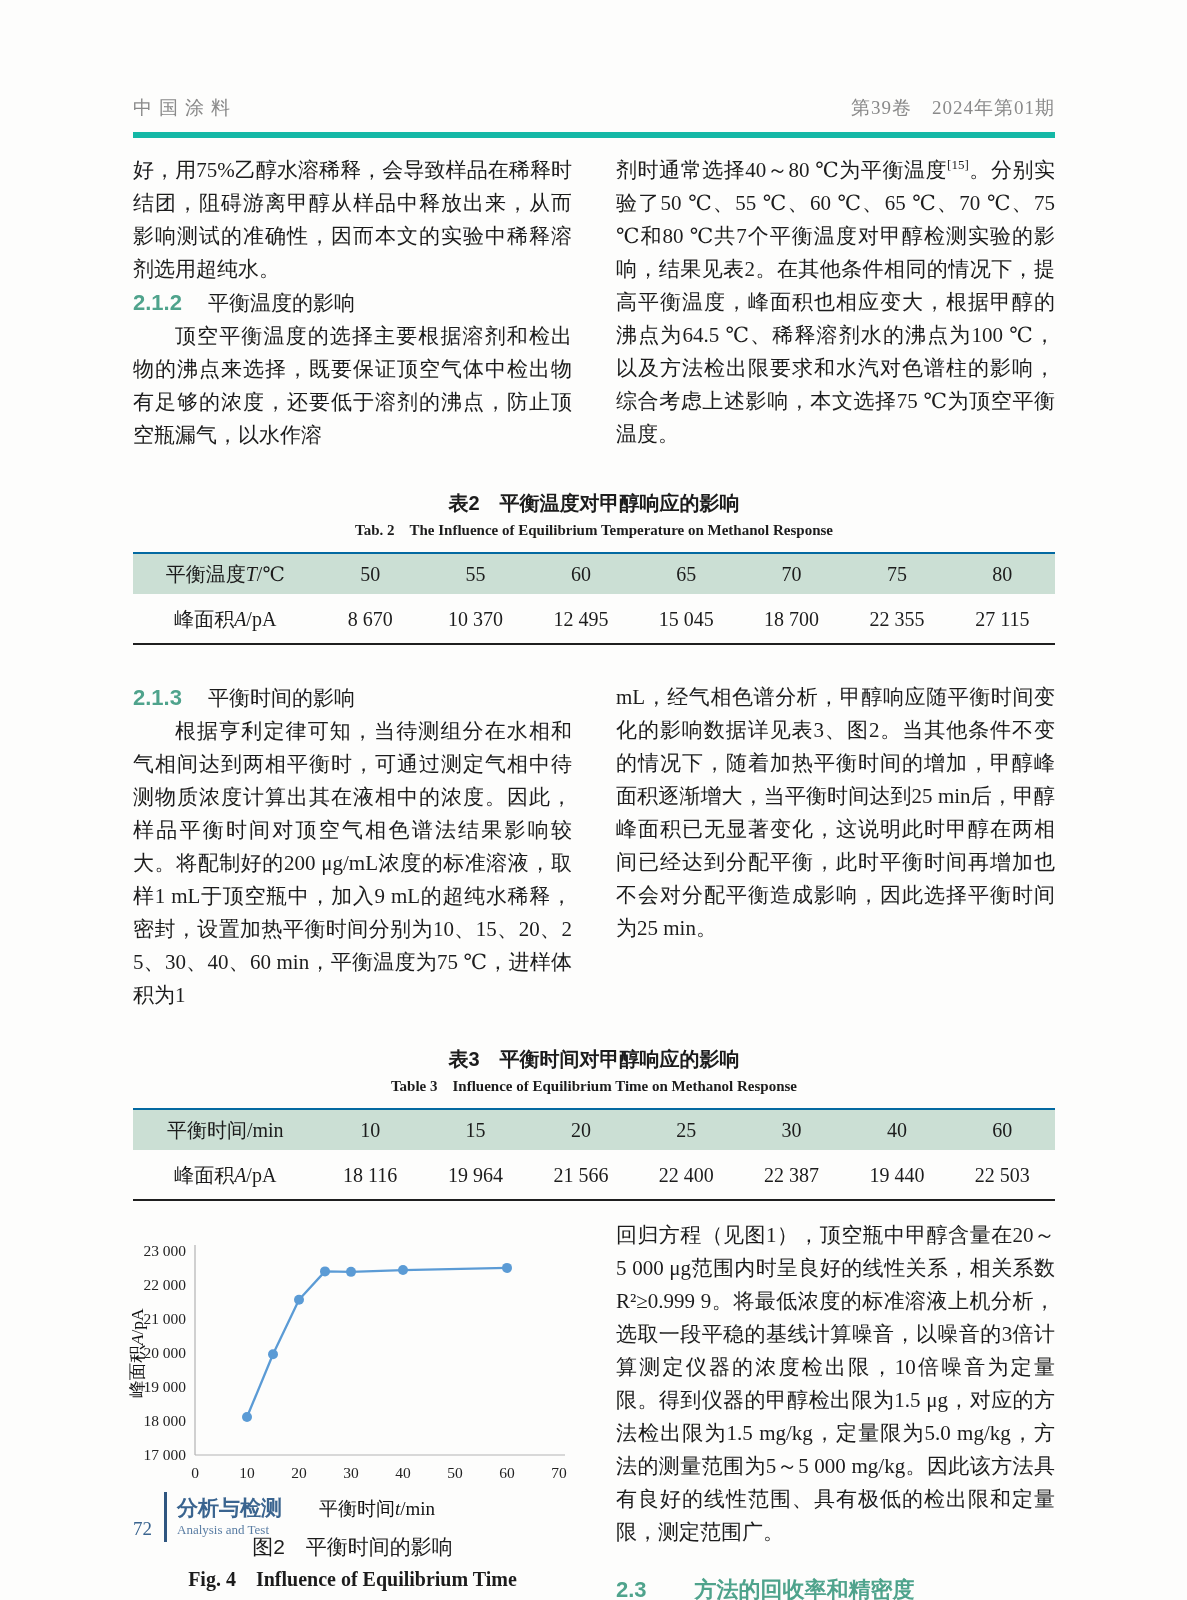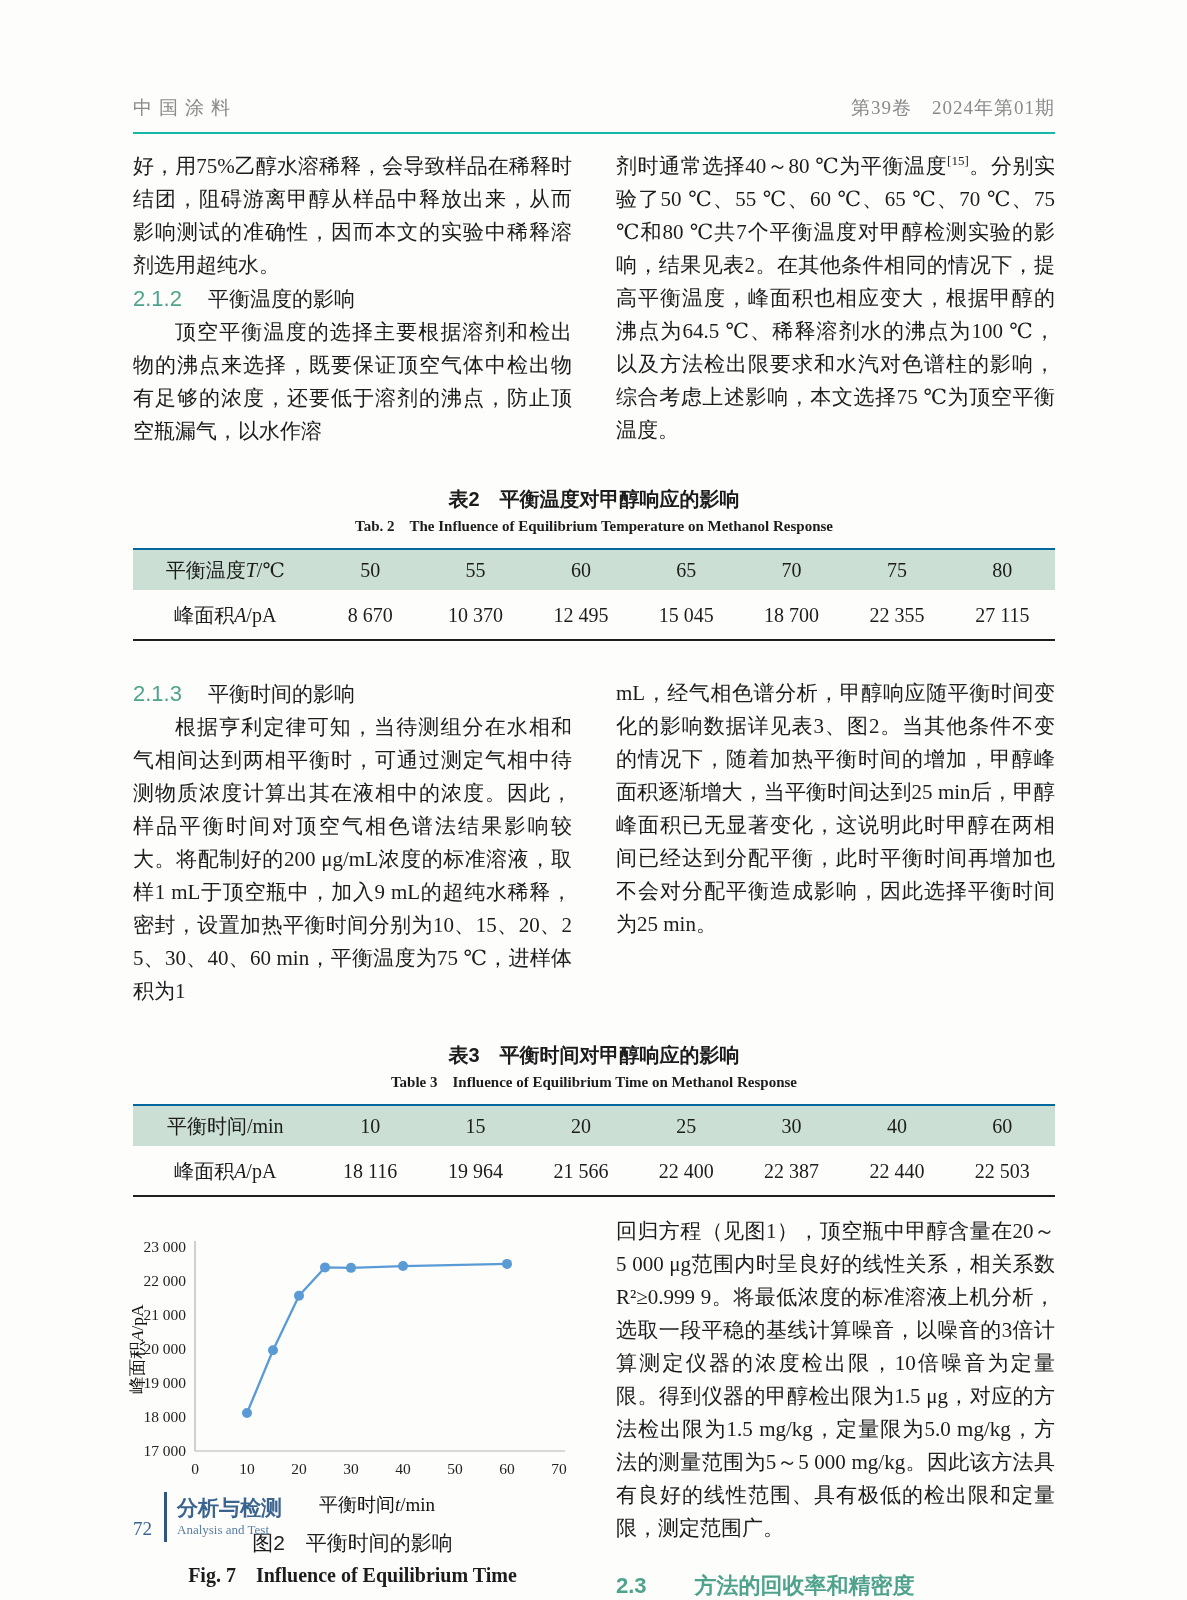--- a/index.html
+++ b/index.html
@@ -15,21 +15,21 @@
   .page{
     width:1187px;height:1600px;margin:0 auto;position:relative;
     background:#fdfdfc;color:var(--ink);
     font-family:"Liberation Serif","DejaVu Serif",serif;
     padding:95px 132px 0 133px;overflow:hidden;
   }
   
   .page-header{
     display:flex;justify-content:space-between;align-items:flex-end;
     color:var(--header-gray);font-size:19px;
-    border-bottom:2px solid #14b8a6;padding-bottom:11px;
+    border-bottom:6px solid #14b8a6;padding-bottom:11px;
   }
   .page-header .journal{letter-spacing:7px;}
   .page-header .issue{letter-spacing:1px;}
   
   .two-col{display:flex;gap:44px;}
   .col{width:439px;}
   .body-text{
     font-size:21px;line-height:33px;text-align:justify;
     word-break:break-all;
   }
@@ -37,20 +37,21 @@
   sup{font-size:13px;vertical-align:super;line-height:0;}
   
   .subhead{
     font-size:21px;line-height:33px;font-weight:normal;
     display:flex;gap:26px;align-items:baseline;
   }
   .subhead .num{
     color:var(--accent-teal);
     font-family:"Liberation Sans","DejaVu Sans",sans-serif;
     font-size:22px;
+    font-weight:bold;
   }
   
   .sechead{
     color:var(--accent-teal);
     font-family:"Liberation Sans","DejaVu Sans",sans-serif;
     font-size:22px;font-weight:bold;line-height:33px;
     display:flex;gap:24px;align-items:baseline;
   }
   
   .table-block{margin-top:38px;}
@@ -192,21 +193,21 @@
             <td class="val-cell">40</td>
             <td class="val-cell">60</td>
           </tr>
       <tr class="data-row">
         <td class="label-cell"><span>峰面积</span><span class="ivar">A</span><span>/pA</span></td>
       <td class="val-cell">18 116</td>
             <td class="val-cell">19 964</td>
             <td class="val-cell">21 566</td>
             <td class="val-cell">22 400</td>
             <td class="val-cell">22 387</td>
-            <td class="val-cell">22 440</td>
+            <td class="val-cell">19 440</td>
             <td class="val-cell">22 503</td>
           </tr>
       </tbody>
     </table>
   </div>
 
   <div class="two-col mt18">
     <div class="col">
       <div class="figure-wrap">
         <div class="fig-chart" id="chart-slot"><svg viewBox="0 0 445 292" width="445" height="292">
@@ -232,21 +233,21 @@
               <circle cx="146" cy="121.224" r="5" fill="#5B9BD5"></circle>
               <circle cx="172" cy="66.756" r="5" fill="#5B9BD5"></circle>
               <circle cx="198" cy="38.400000000000006" r="5" fill="#5B9BD5"></circle>
               <circle cx="224" cy="38.841999999999985" r="5" fill="#5B9BD5"></circle>
               <circle cx="276" cy="37.04000000000002" r="5" fill="#5B9BD5"></circle>
               <circle cx="380" cy="34.897999999999996" r="5" fill="#5B9BD5"></circle>
               <text x="250" y="282" text-anchor="middle" font-size="19" fill="#111"><tspan>平衡时间</tspan><tspan font-style="italic">t</tspan><tspan>/min</tspan></text>
               <text x="0" y="0" text-anchor="middle" font-size="17.5" fill="#111" transform="translate(16 120) rotate(-90)"><tspan>峰面积</tspan><tspan font-style="italic">A</tspan><tspan>/pA</tspan></text>
             </svg></div>
         <div class="fcaption-zh">图2　平衡时间的影响</div>
-        <div class="fcaption-en">Fig. 7　Influence of Equilibrium Time</div>
+        <div class="fcaption-en">Fig. 4　Influence of Equilibrium Time</div>
       </div>
 
     </div>
     <div class="col">
       <p class="body-text">回归方程（见图1），顶空瓶中甲醇含量在20～5 000 μg范围内时呈良好的线性关系，相关系数R²≥0.999 9。将最低浓度的标准溶液上机分析，选取一段平稳的基线计算噪音，以噪音的3倍计算测定仪器的浓度检出限，10倍噪音为定量限。得到仪器的甲醇检出限为1.5 μg，对应的方法检出限为1.5 mg/kg，定量限为5.0 mg/kg，方法的测量范围为5～5 000 mg/kg。因此该方法具有良好的线性范围、具有极低的检出限和定量限，测定范围广。</p>
       <h2 class="sechead mt8">
         <span class="num">2.3</span>
         <span class="title">方法的回收率和精密度</span>
       </h2>
       <p class="body-text indent mt8">将不含甲醇的建筑涂料乳胶样品，分成3份，分别加入一定浓度的甲醇标准溶液，搅拌均匀后，得到含有低、中、高3个水平甲醇含量的乳胶样品，每个水平的样品平行测试6次，以加标量及加标后测定结果计算回收率，以每个水平样品的6次测定结果，计算方法的精密度，结果见表4。从表4可知，乳胶中甲醇</p>

